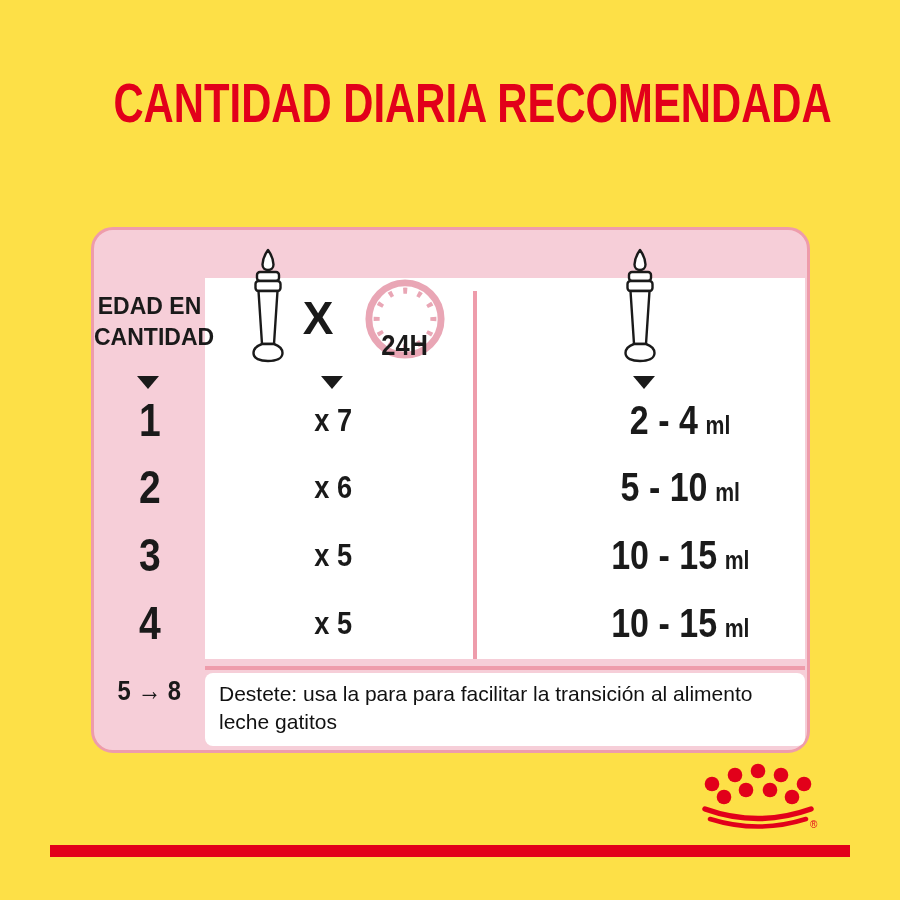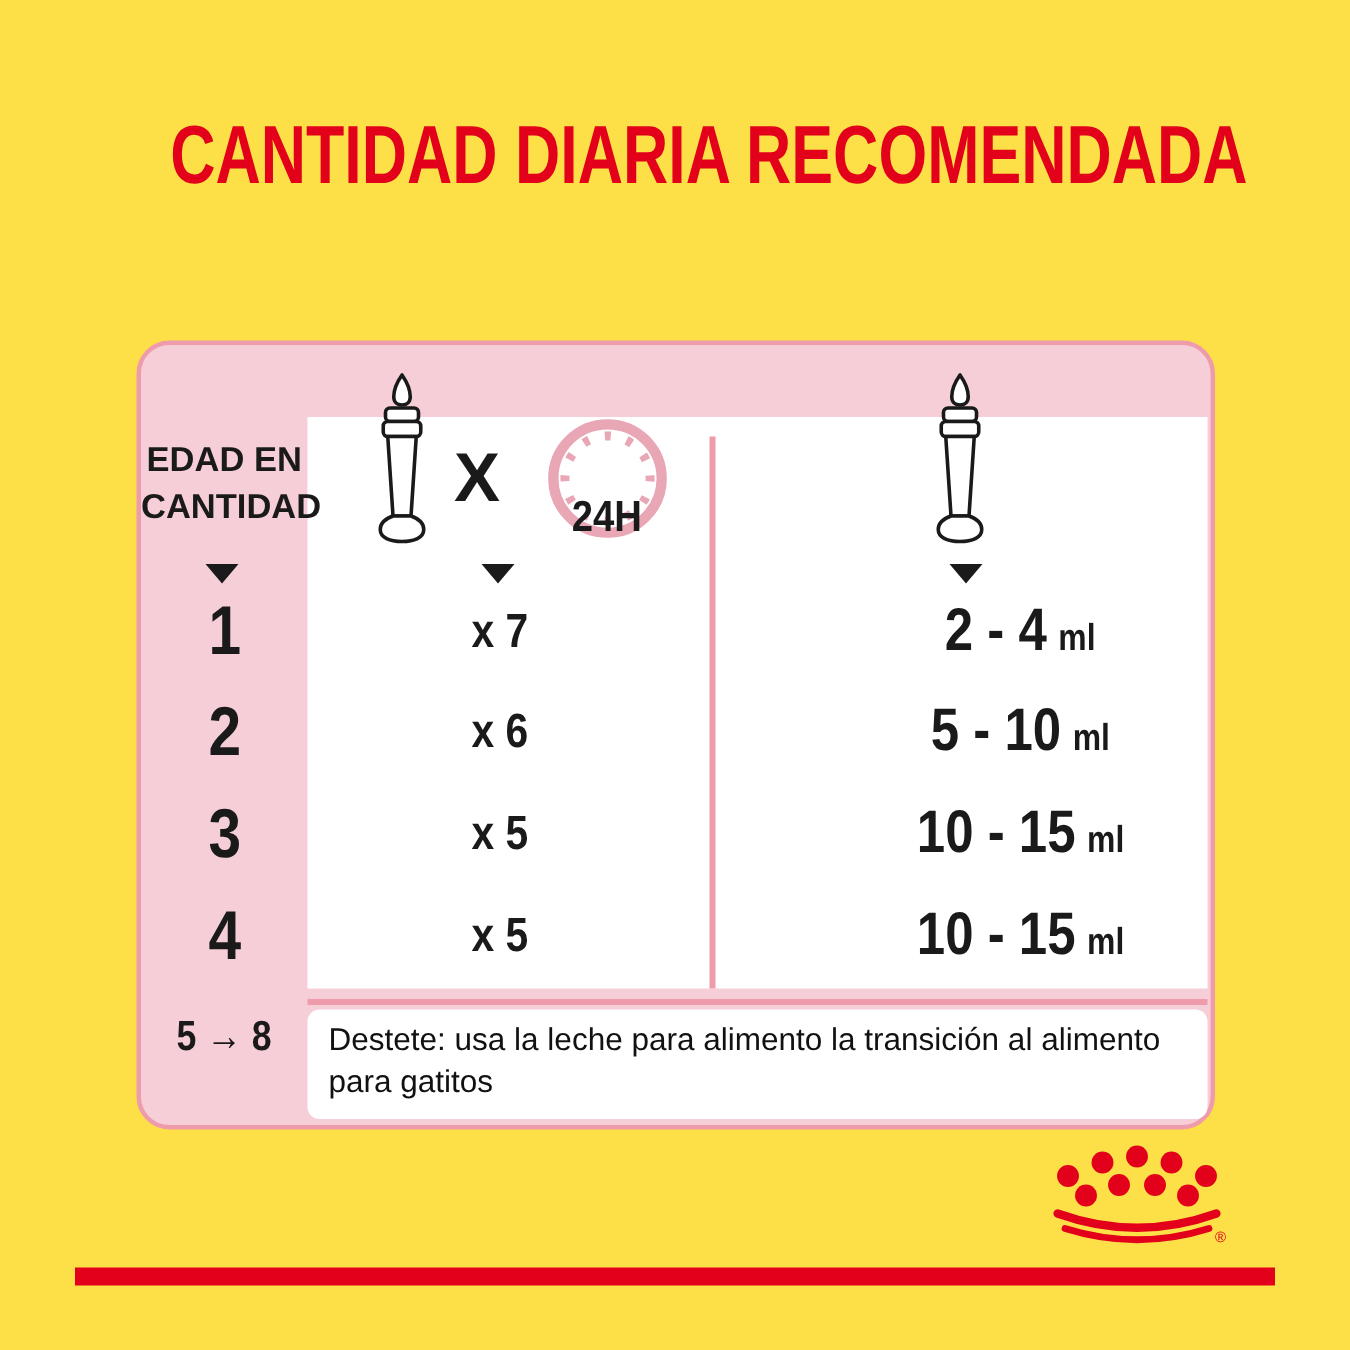--- a/index.html
+++ b/index.html
@@ -162,22 +162,22 @@
         <span class="sq">x 5</span>
       </div>
     <div class="cell amount r4">
         <span class="sq"><span>10 - 15</span><span class="unit">ml</span></span>
       </div>
 
     <div class="cell week weaning">
         <span class="sq">5 → 8</span>
       </div>
     <div class="note">
-      <span>Destete: usa la leche para alimento la transición al alimento</span>
-      <span>para gatitos</span>
+      <span>Destete: usa la para para facilitar la transición al alimento</span>
+      <span>leche gatitos</span>
     </div>
   </div>
 
   <svg class="crown" viewBox="0 0 120 72">
     <g fill="#e2001a">
       <circle cx="14" cy="22" r="7.3"></circle>
       <circle cx="37" cy="13" r="7.3"></circle>
       <circle cx="60" cy="9" r="7.3"></circle>
       <circle cx="83" cy="13" r="7.3"></circle>
       <circle cx="106" cy="22" r="7.3"></circle>

